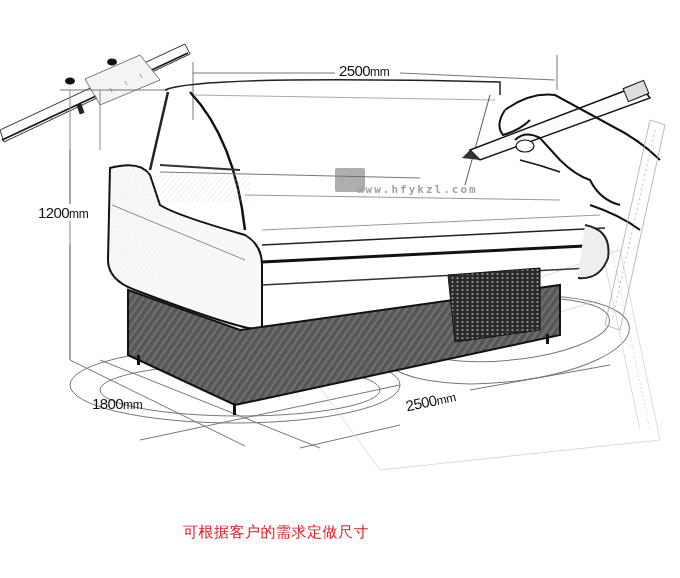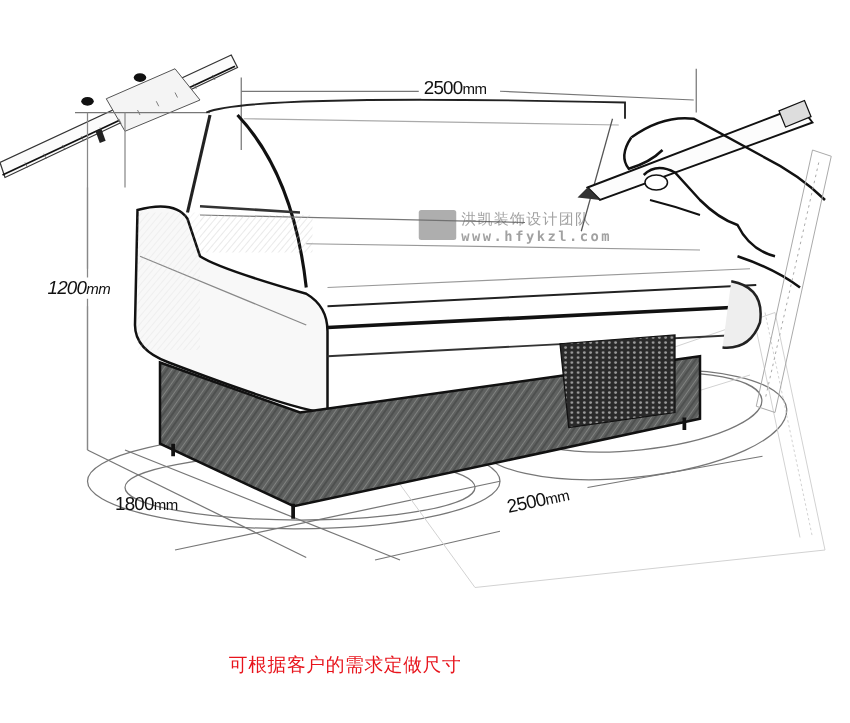--- a/index.html
+++ b/index.html
@@ -1,28 +1,28 @@
 <!DOCTYPE html>
 <html><head>
 <meta charset="utf-8">
 <style>
   html, body { margin: 0; padding: 0; background: #ffffff; }
   body { width: 680px; height: 578px; position: relative; overflow: hidden; font-family: "Liberation Sans", sans-serif; }
   #stage { position: absolute; left: 0; top: 0; width: 680px; height: 578px; }
   .dim-label { position: absolute; font-family: "Liberation Sans", sans-serif; color: #111; font-size: 15px; letter-spacing: -0.6px; white-space: nowrap; background: #fff; padding: 0 2px; }
   .dim-label .unit { font-size: 12px; letter-spacing: -0.3px; }
   #dim-top { left: 337px; top: 62px; }
-  #dim-height { left: 36px; top: 222px; font-style: italic; }
+  #dim-height { left: 36px; top: 204px; }
   #dim-depth { left: 90px; top: 395px; background: transparent; }
   #dim-width-bottom { left: 404px; top: 398px; transform: rotate(-12deg); transform-origin: left center; background: transparent; }
   #caption { position: absolute; left: 0; width: 552px; top: 523px; text-align: center; color: #e8141c; font-size: 15px; font-family: "DejaVu Sans", sans-serif; letter-spacing: 0.5px; }
   #watermark { position: absolute; left: 335px; top: 158px; width: 170px; height: 50px; opacity: 0.55; }
   #wm-logo { position: absolute; left: 0; top: 10px; width: 30px; height: 24px; background: #6d6d6d; border-radius: 2px; }
   #wm-text-cn { position: absolute; left: 34px; top: 9px; font-size: 12px; color: #555; font-family: "DejaVu Sans", sans-serif; letter-spacing: 1px; }
-  #wm-text-url { position: absolute; left: 34px; top: 25px; font-size: 11px; color: #555; font-family: "DejaVu Sans Mono", monospace; letter-spacing: 2px; font-weight: bold; }
+  #wm-text-url { position: absolute; left: 22px; top: 25px; font-size: 11px; color: #555; font-family: "DejaVu Sans Mono", monospace; letter-spacing: 2px; font-weight: bold; }
 </style>
 </head>
 <body>
 
 <div id="stage">
 <svg width="680" height="578" viewBox="0 0 680 578" xmlns="http://www.w3.org/2000/svg">
   <defs>
     <pattern id="granite" width="6" height="6" patternUnits="userSpaceOnUse" patternTransform="rotate(35)">
       <rect width="6" height="6" fill="#5f6160"></rect>
       <line x1="0" y1="0" x2="0" y2="6" stroke="#8a8c8a" stroke-width="1.2"></line>
@@ -137,21 +137,20 @@
   </g>
 
   <g fill="none" stroke="#aaa" stroke-width="0.8">
     <polygon points="650,120 665,125 620,330 605,325"></polygon>
     <line x1="655" y1="130" x2="612" y2="320" stroke-dasharray="2,3"></line>
   </g>
 </svg>
 
 <div id="watermark">
   <div id="wm-logo"></div>
-  <div id="wm-text-cn">洪凯装饰设计团队</div>
   <div id="wm-text-url">www.hfykzl.com</div>
 </div>
 
 <div id="dim-top" class="dim-label"><span>2500</span><span class="unit">mm</span></div>
 
 <div id="dim-height" class="dim-label"><span>1200</span><span class="unit">mm</span></div>
 
 <div id="dim-depth" class="dim-label"><span>1800</span><span class="unit">mm</span></div>
 
 <div id="dim-width-bottom" class="dim-label"><span>2500</span><span class="unit">mm</span></div>

